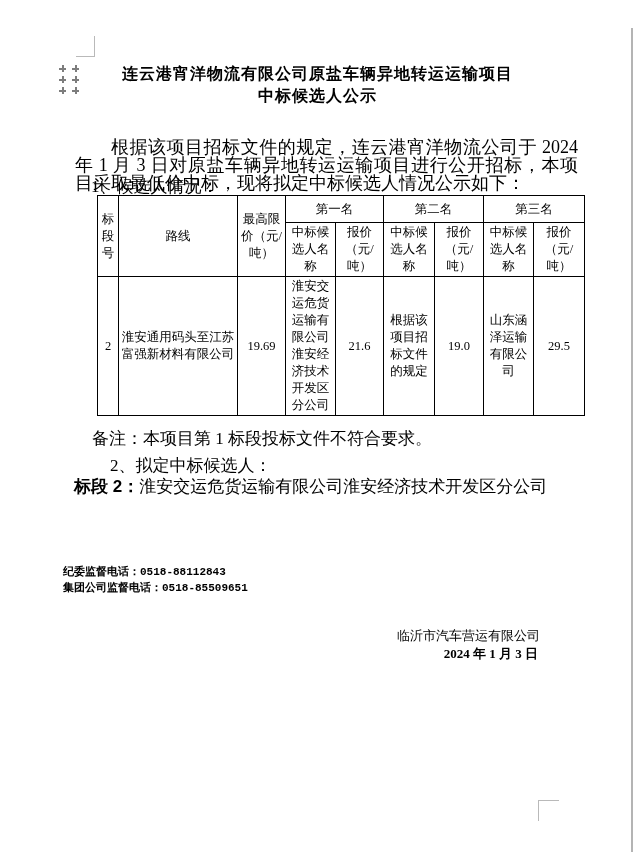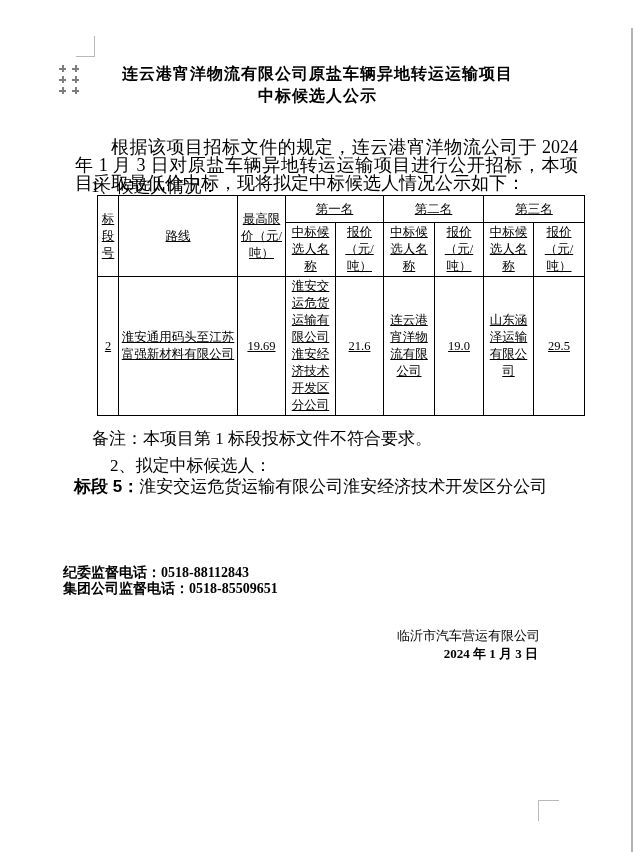--- a/index.html
+++ b/index.html
@@ -56,30 +56,30 @@
     font-size:18px; text-align:justify; text-indent:2em;
   }
   .para1 { top:110px; line-height:18px; }
   .para2 { top:464px; line-height:23px; }
   .line { position:absolute; font-size:17px; white-space:nowrap; }
   .sec1 { left:91px;  top:147px; }
   .note { left:92px;  top:399px; }
   .sec2 { left:110px; top:426px; }
   .lot  { left:74px;  top:447px; }
   .lot b { font-family:"Liberation Sans","DejaVu Sans",sans-serif; }
-  .phone { font-weight:bold; font-family:Liberation Serif, serif; font-size:14px; }
+  .phone { font-weight:bold; font-family:Liberation Mono, monospace; font-size:11px; }
   .phone1 { left:63px; top:536px; }
   .phone2 { left:63px; top:552px; }
   .sig { position:absolute; font-size:13px; white-space:nowrap; text-align:right; }
   .sig-company { right:95px; top:599px; }
   .sig-date    { right:97px; top:617px;font-weight:bold; }
   
   table.candidates {
     position:absolute; left:97px; top:167px;
-    width:487px; border-collapse:collapse; table-layout:fixed;text-decoration:underline;
+    width:487px; border-collapse:collapse; table-layout:fixed;
   }
   table.candidates td {
     border:1px solid var(--table-border);
     font-size:12.5px; line-height:17px;
     text-align:center; vertical-align:middle;
     padding:1px 2px;
     word-break:break-all;
   }
   tr.hr1 td { height:27px; }
   tr.hr2 td { height:51px; }
@@ -137,31 +137,31 @@
         <td>报价（元/吨）</td>
         <td>中标候选人名称</td>
         <td>报价（元/吨）</td>
       </tr>
       <tr class="body">
         <td>2</td>
         <td>淮安通用码头至江苏富强新材料有限公司</td>
         <td>19.69</td>
         <td>淮安交运危货运输有限公司淮安经济技术开发区分公司</td>
         <td>21.6</td>
-        <td>连云港宵洋物流有限公司</td>
+        <td>根据该项目招标文件的规定</td>
         <td>19.0</td>
         <td>山东涵泽运输有限公司</td>
         <td>29.5</td>
       </tr>
     </tbody>
   </table>
 
   <div class="line note">备注：本项目第 1 标段投标文件不符合要求。</div>
   <div class="line sec2">2、拟定中标候选人：</div>
-  <div class="line lot"><b>标段 5：</b><span>淮安交运危货运输有限公司淮安经济技术开发区分公司</span></div>
+  <div class="line lot"><b>标段 2：</b><span>淮安交运危货运输有限公司淮安经济技术开发区分公司</span></div>
 
 
   <div class="line phone phone1">纪委监督电话：0518-88112843</div>
   <div class="line phone phone2">集团公司监督电话：0518-85509651</div>
 
   <div class="sig sig-company">临沂市汽车营运有限公司</div>
   <div class="sig sig-date">2024 年 1 月 3 日</div>
 
   <i class="right-edge"></i>
   <div class="bottom-strip"></div>

